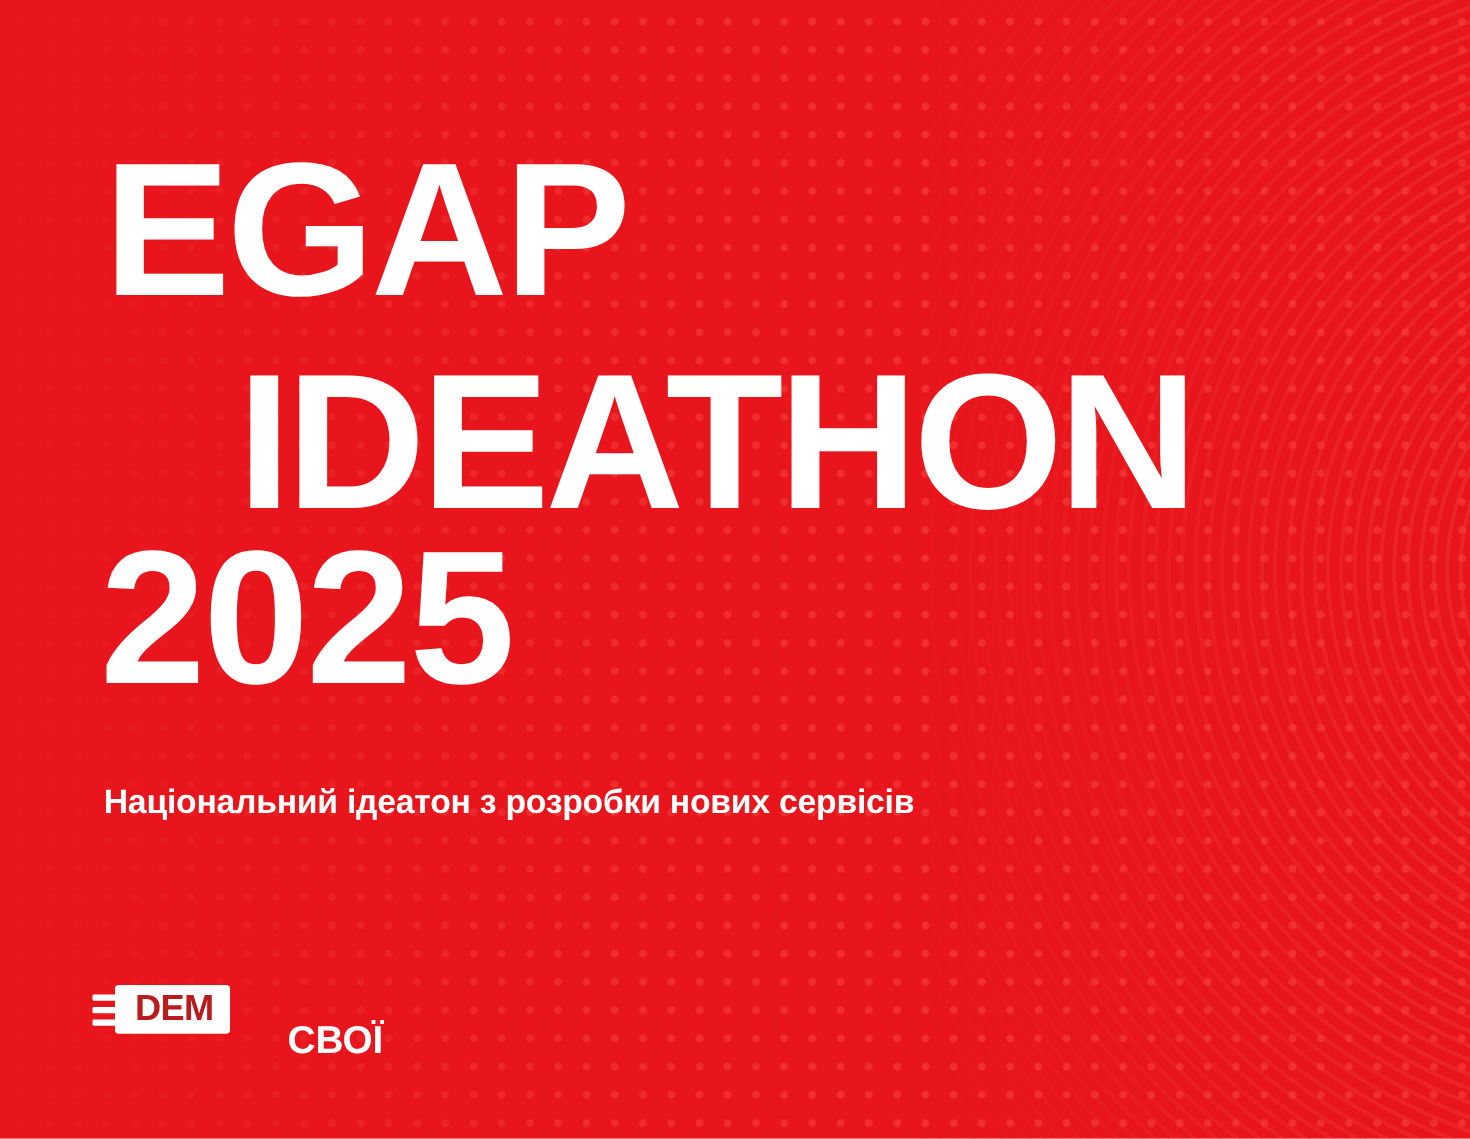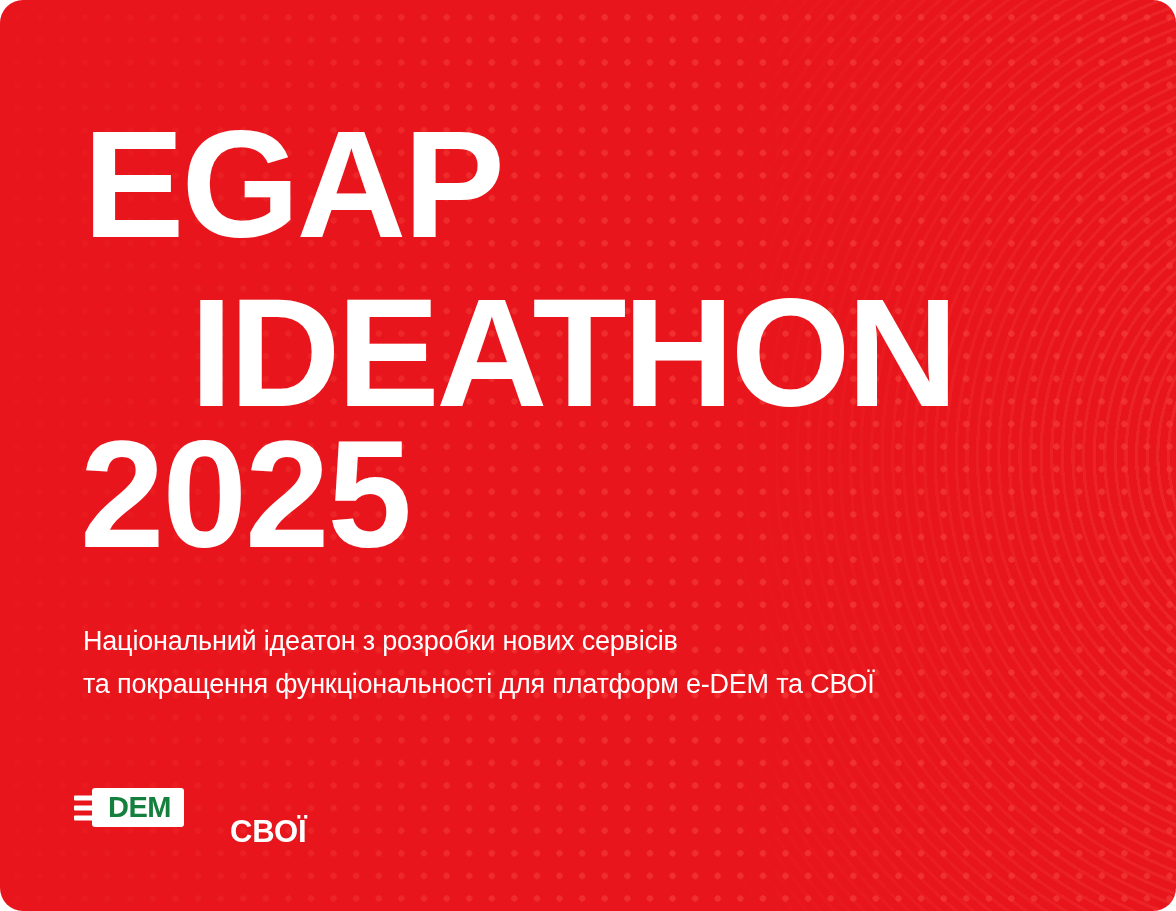--- a/index.html
+++ b/index.html
@@ -9,21 +9,20 @@
     background: #ffffff;
   }
 
   #poster {
     position: relative;
     width: 1176px;
     height: 911px;
     overflow: hidden;
     background-color: #e8161c;
     font-family: "Liberation Sans", "DejaVu Sans", sans-serif;
-    border-radius: 23px;
     -webkit-font-smoothing: antialiased;
   }
 
   
   .dots {
     position: absolute;
     inset: 0;
     pointer-events: none;
   }
 
@@ -92,21 +91,21 @@
     letter-spacing: -2px;
   }
 
   .subtitle {
     position: absolute;
     left: 83px;
     top: 620px;
     color: #ffffff;
     font-size: 27px;
     line-height: 43px;
-    font-weight: normal;
+    font-weight: bold;
     letter-spacing: -0.2px;
     white-space: nowrap;
   }
   .subtitle div { white-space: nowrap; }
 
   
   .logos {
     position: absolute;
     left: 74px;
     top: 768px;
@@ -147,21 +146,21 @@
   .edem-box {
     position: relative;
     background: #ffffff;
     border-radius: 3px;
     padding: 5px 13px 5px 16px;
     display: flex;
     align-items: center;
   }
 
   .edem-text {
-    color: #15803d;
+    color: #b91c1c;
     font-weight: bold;
     font-size: 29px;
     line-height: 1;
     letter-spacing: -0.5px;
   }
 
   .logo-svoi {
     color: #ffffff;
     font-weight: bold;
     font-size: 31px;
@@ -181,21 +180,20 @@
   <div class="content">
 
     <div class="headline">
       <div class="hl-line hl-egap">EGAP</div>
       <div class="hl-line hl-ideathon">IDEATHON</div>
       <div class="hl-line hl-year">2025</div>
     </div>
 
     <div class="subtitle">
       <div>Національний ідеатон з розробки нових сервісів</div>
-      <div>та покращення функціональності для платформ e-DEM та СВОЇ</div>
     </div>
 
     <div class="logos">
 
       <div class="logo-edem">
         <span class="edem-bars">
           <i></i>
             <i></i>
             <i></i>
         </span>

